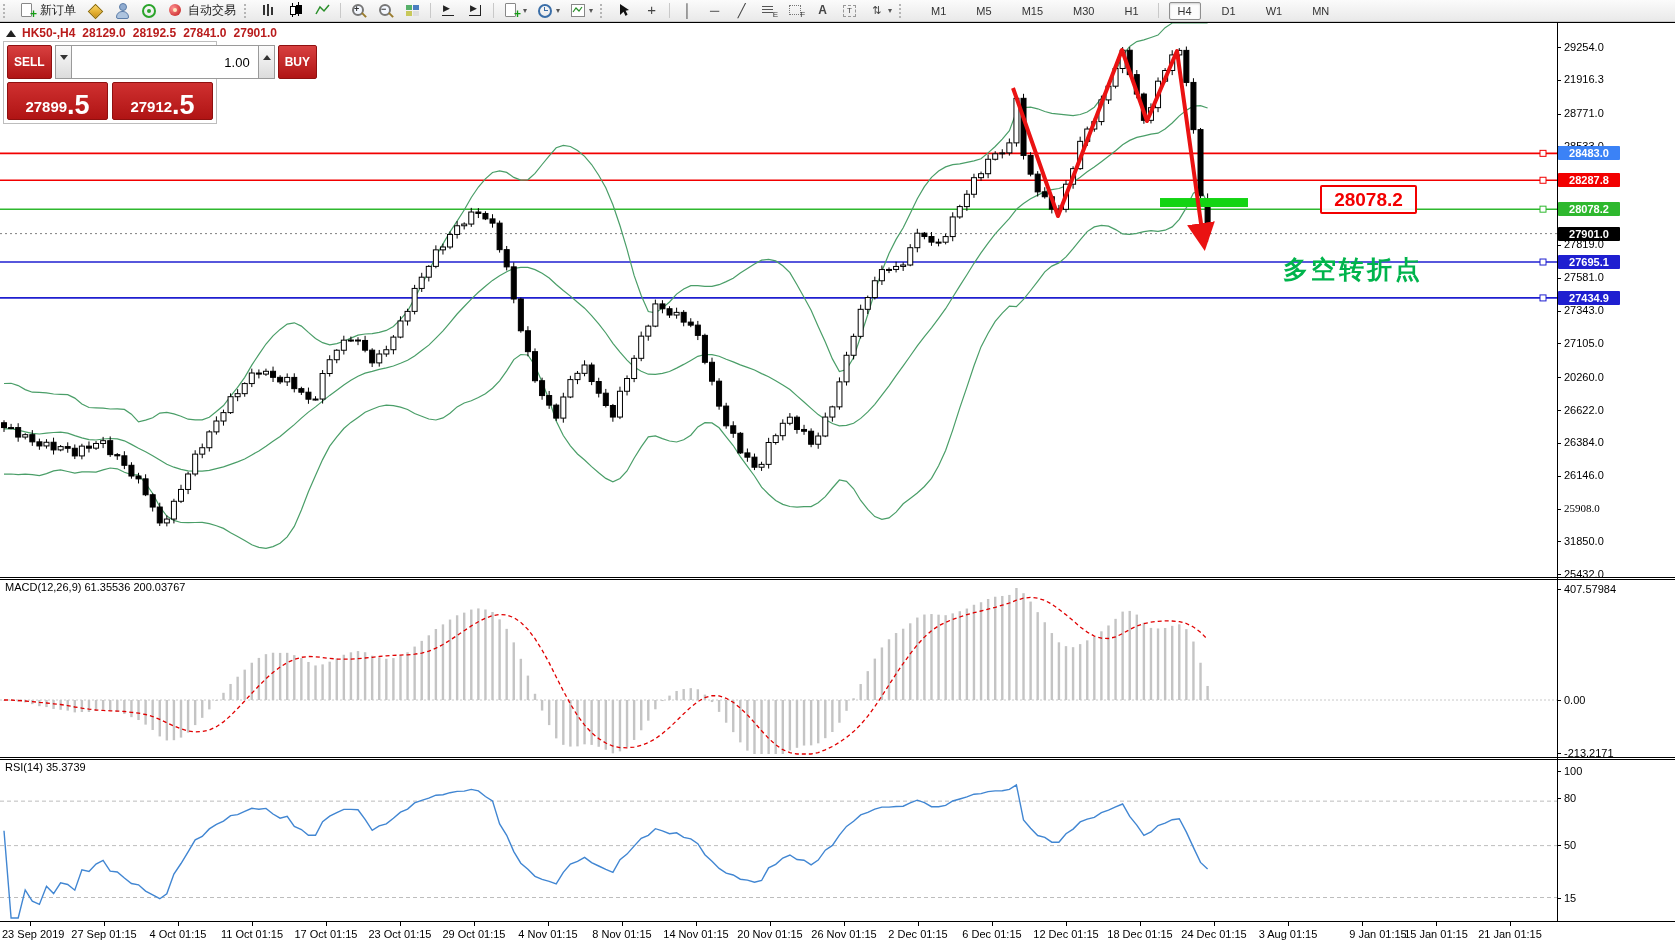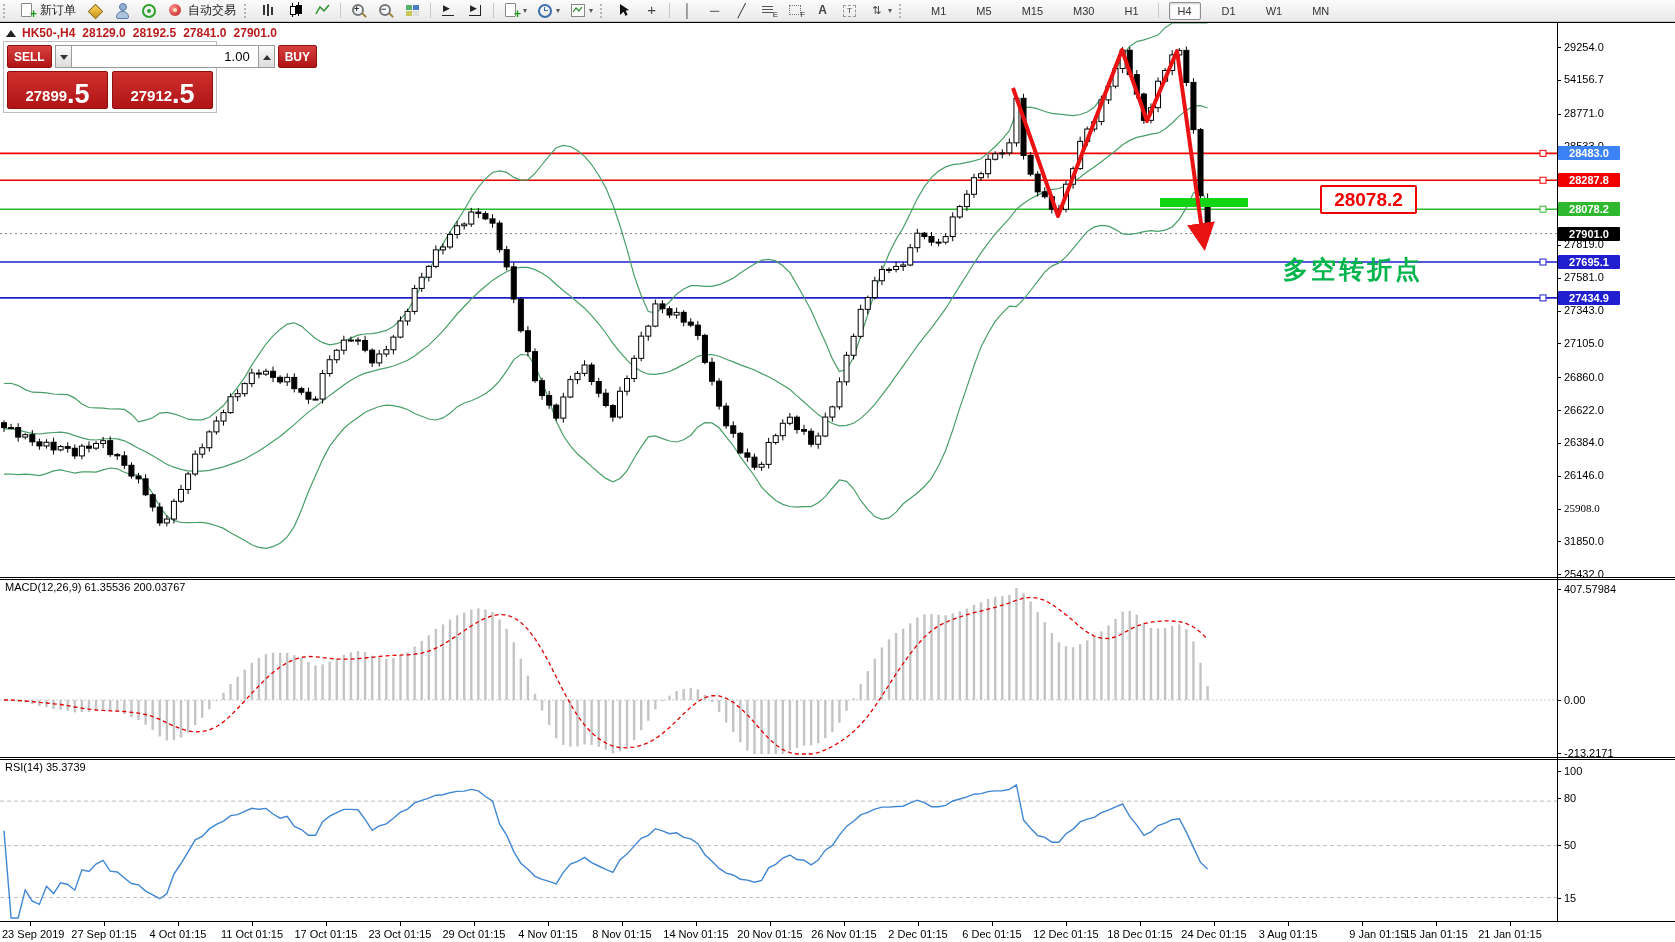--- a/index.html
+++ b/index.html
@@ -70,21 +70,21 @@
   .ax-tick-mark{position:absolute;left:0;width:4px;height:1px;background:#000}
   .ax-badge{position:absolute;left:1px;width:62px;height:14px;line-height:14px;text-align:center;
             color:#fff;font-size:11px;font-weight:bold;border-radius:1px}
   .panel-label{position:absolute;left:5px;font-size:11px;color:#000;z-index:6;white-space:nowrap}
   
   .chart-title{position:absolute;left:6px;top:26px;font-size:12px;font-weight:bold;color:#b91c1c;z-index:7;display:flex;align-items:center}
   .chart-title span{margin-right:7px}
   .collapse-tri{width:0;height:0;border-left:5px solid transparent;border-right:5px solid transparent;border-bottom:7px solid #222;margin-right:6px}
   
   .trade-panel{position:absolute;left:3px;top:41px;width:206px;z-index:8;background:#fff;border:1px solid #bdbdbd;padding:3px}
-  .tp-row1{display:flex;height:23px;margin-bottom:3px}
+  .tp-row1{display:flex;height:34px;margin-bottom:3px}
   .tp-sell,.tp-buy{width:52px;color:#fff;font-size:12px;font-weight:bold;border:1px solid #8f1010;border-radius:2px;
         background:linear-gradient(#d84040,#b01414);cursor:pointer}
   .tp-stepper{flex:1;display:flex;margin:0 3px}
   .tp-step{width:17px;background:linear-gradient(#fbfbfb,#dcdcdc);border:1px solid #9a9a9a;cursor:pointer;position:relative}
   .tri-down{position:absolute;left:4px;top:9px;border-left:4px solid transparent;border-right:4px solid transparent;border-top:5px solid #333}
   .tri-up{position:absolute;left:4px;top:9px;border-left:4px solid transparent;border-right:4px solid transparent;border-bottom:5px solid #333}
   .tp-vol{flex:1;border:1px solid #9a9a9a;border-left:none;border-right:none;text-align:right;padding-right:8px;font-size:13px;font-family:inherit}
   .tp-row2{display:flex;gap:4px}
   .tp-price{flex:1;height:34px;background:linear-gradient(#cf3030,#b01414);border:1px solid #8f1010;border-radius:2px;
             color:#fff;display:flex;align-items:flex-end;justify-content:center;padding-bottom:2px;cursor:pointer}
@@ -878,37 +878,37 @@
       <div class="tp-price">
         <span class="tp-int">27912</span>
           <span class="tp-frac">.5</span>
       </div>
     </div>
   </div>
 
   <div class="axis-col" id="price-axis">
       <div class="ax-tick-label" style="top: 18.5px;">29254.0</div>
       <div class="ax-tick-mark" style="top: 25px;"></div>
-      <div class="ax-tick-label" style="top: 51.3276px;">54156.7</div>
+      <div class="ax-tick-label" style="top: 51.3276px;">21916.3</div>
       <div class="ax-tick-mark" style="top: 57.8276px;"></div>
       <div class="ax-tick-label" style="top: 85.1207px;">28771.0</div>
       <div class="ax-tick-mark" style="top: 91.6207px;"></div>
       <div class="ax-tick-label" style="top: 117.948px;">28533.0</div>
       <div class="ax-tick-mark" style="top: 124.448px;"></div>
       <div class="ax-tick-label" style="top: 183.603px;">28057.0</div>
       <div class="ax-tick-mark" style="top: 190.103px;"></div>
       <div class="ax-tick-label" style="top: 216.431px;">27819.0</div>
       <div class="ax-tick-mark" style="top: 222.931px;"></div>
       <div class="ax-tick-label" style="top: 249.259px;">27581.0</div>
       <div class="ax-tick-mark" style="top: 255.759px;"></div>
       <div class="ax-tick-label" style="top: 282.086px;">27343.0</div>
       <div class="ax-tick-mark" style="top: 288.586px;"></div>
       <div class="ax-tick-label" style="top: 314.914px;">27105.0</div>
       <div class="ax-tick-mark" style="top: 321.414px;"></div>
-      <div class="ax-tick-label" style="top: 348.707px;">26860.0</div>
+      <div class="ax-tick-label" style="top: 348.707px;">20260.0</div>
       <div class="ax-tick-mark" style="top: 355.207px;"></div>
       <div class="ax-tick-label" style="top: 381.534px;">26622.0</div>
       <div class="ax-tick-mark" style="top: 388.034px;"></div>
       <div class="ax-tick-label" style="top: 414.362px;">26384.0</div>
       <div class="ax-tick-mark" style="top: 420.862px;"></div>
       <div class="ax-tick-label" style="top: 447.19px;">26146.0</div>
       <div class="ax-tick-mark" style="top: 453.69px;"></div>
       <div class="ax-tick-label" style="top: 480.017px; font-family: Liberation Serif, serif;">25908.0</div>
       <div class="ax-tick-mark" style="top: 486.517px;"></div>
       <div class="ax-tick-label" style="top: 512.845px;">31850.0</div>

